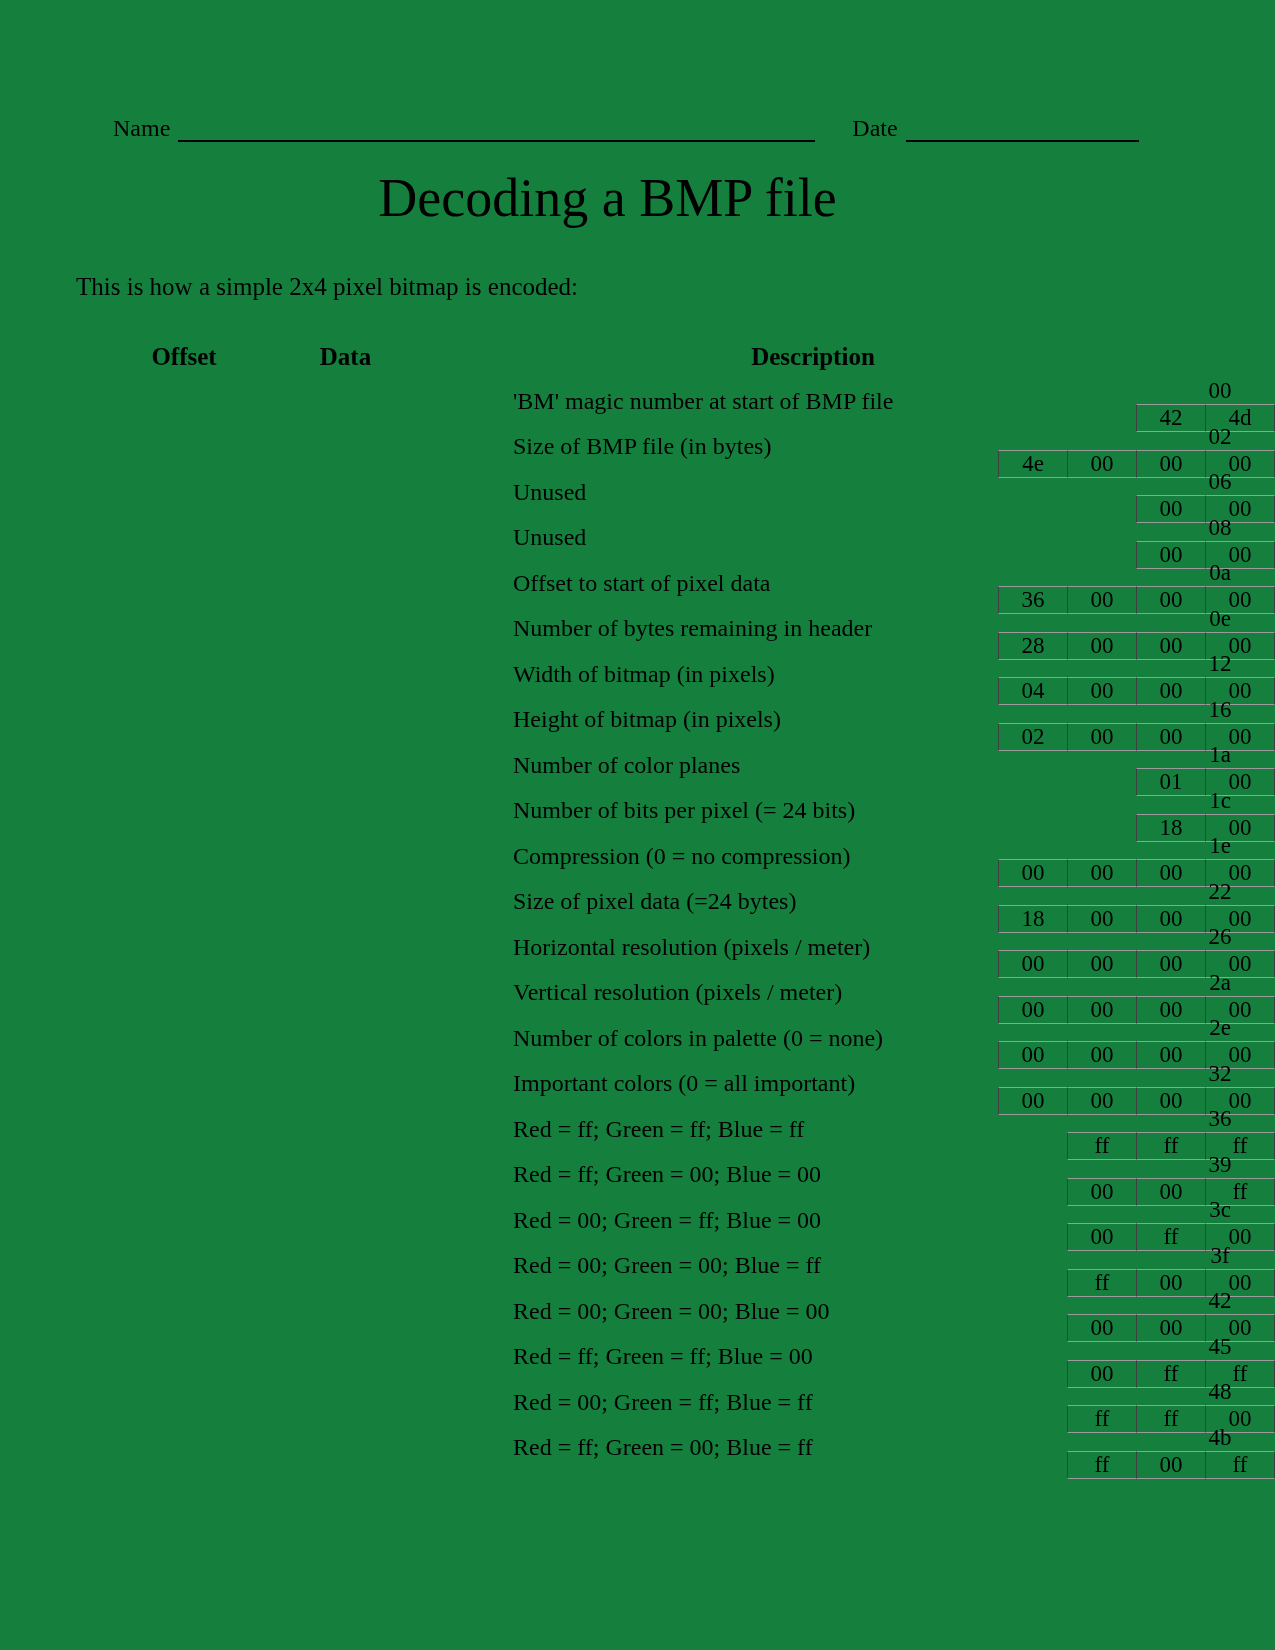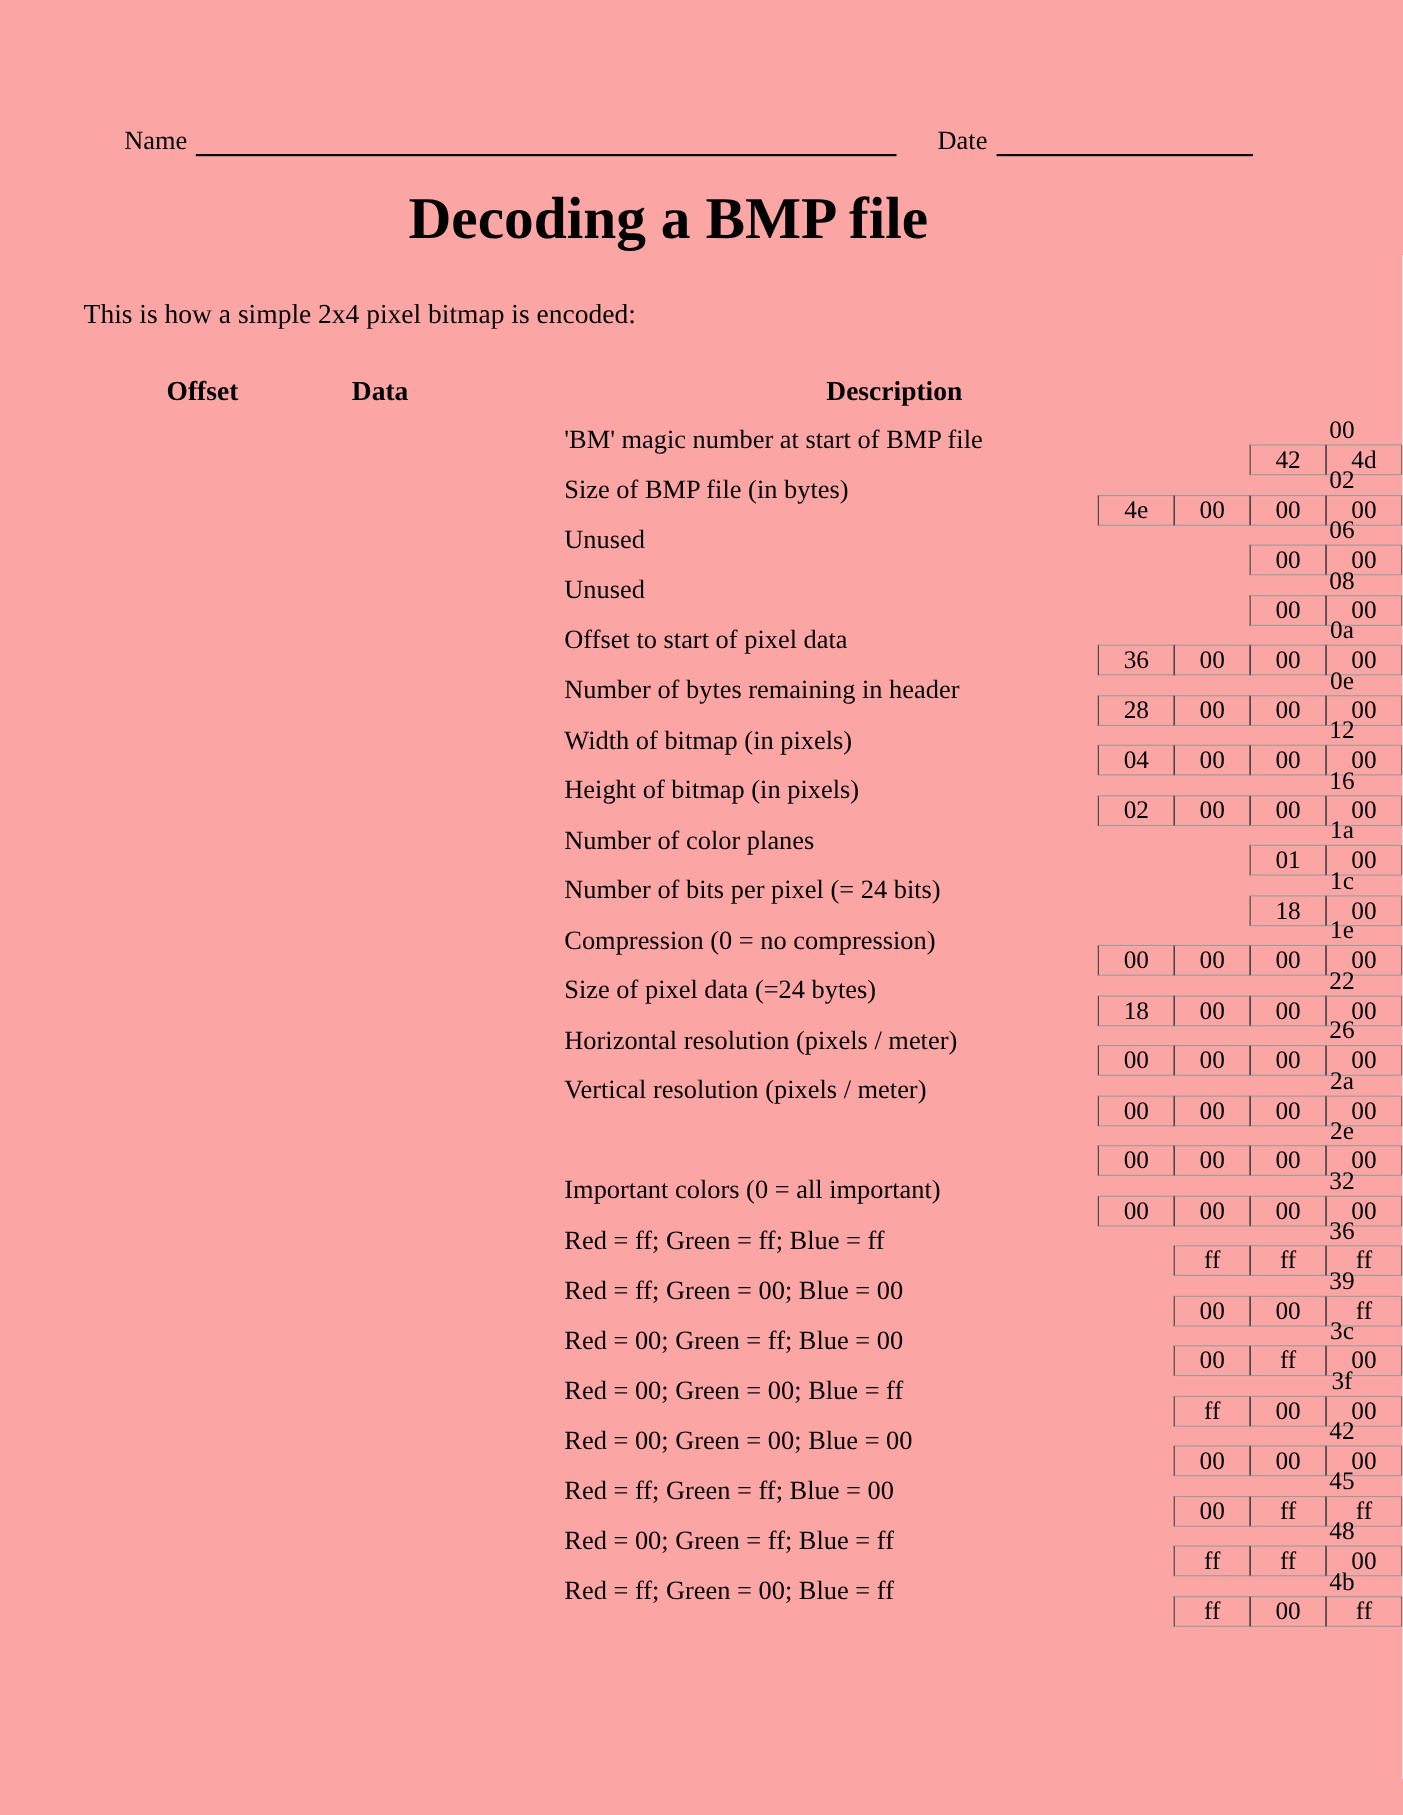--- a/index.html
+++ b/index.html
@@ -4,21 +4,21 @@
 <style>
   html, body {
     margin: 0;
     padding: 0;
     background: #ffffff;
   }
   .page {
     position: relative;
     width: 1275px;
     height: 1650px;
-    background: #fca5a5;
+    background: #15803d;
     color: #000000;
     font-family: "Liberation Serif", "DejaVu Serif", serif;
     overflow: hidden;
   }
   
   .ws-header {
     display: flex;
     align-items: flex-end;
     margin: 112px 130px 0 113px;
     font-size: 24px;
@@ -33,21 +33,21 @@
   .date-label { margin-left: 37px; }
   .date-line { width: 233px; margin-left: 8px; }
 
   
   .title {
     width: 1215px;
     margin-top: 26px;
     text-align: center;
     font-size: 54px;
     line-height: 60px;
-    font-weight: bold;
+    font-weight: normal;
   }
 
   
   .intro {
     margin: 44px 0 0 76px;
     font-size: 25px;
     line-height: 30px;
   }
 
   
@@ -258,20 +258,21 @@
           <span class="desc">Vertical resolution (pixels / meter)</span>
         </div>
         <div class="t-row">
           <span class="off">2e</span>
           <div class="cells">
             <span class="cell">00</span>
             <span class="cell">00</span>
             <span class="cell">00</span>
             <span class="cell">00</span>
           </div>
+          <span class="desc">Number of colors in palette (0 = none)</span>
         </div>
         <div class="t-row">
           <span class="off">32</span>
           <div class="cells">
             <span class="cell">00</span>
             <span class="cell">00</span>
             <span class="cell">00</span>
             <span class="cell">00</span>
           </div>
           <span class="desc">Important colors (0 = all important)</span>

